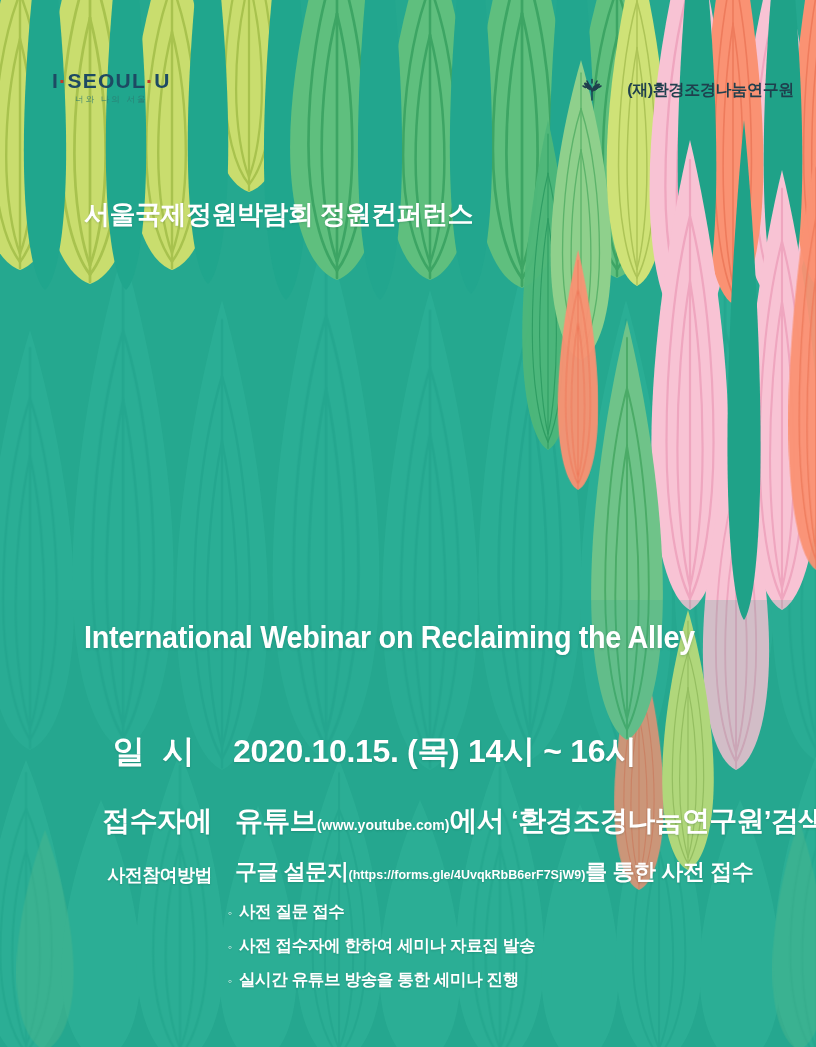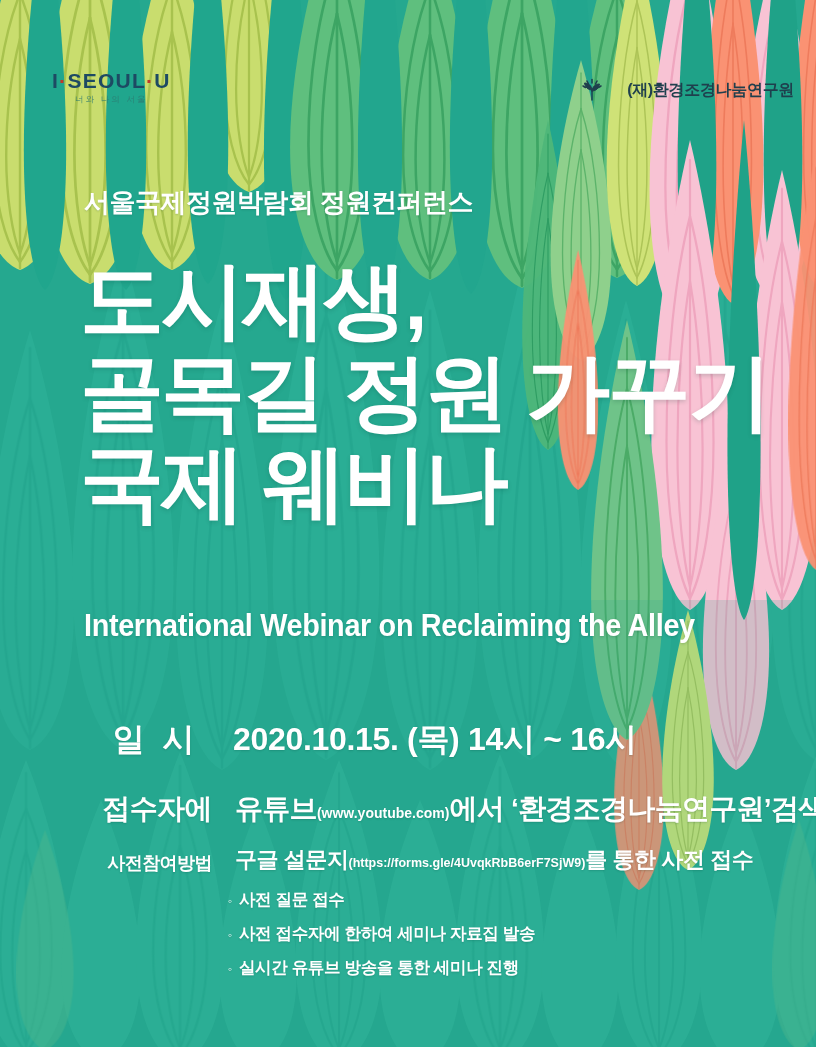--- a/index.html
+++ b/index.html
@@ -38,21 +38,21 @@
 
   #inst-logo{
     position:absolute;right:22px;top:78px;
     display:flex;align-items:center;gap:22px;
     color:#1f3f4d;white-space:nowrap;
   }
   #inst-logo .glyph{width:26px;height:24px;display:block;flex:0 0 auto;}
   #inst-logo .name{font-size:16px;font-weight:700;letter-spacing:-.02em;}
 
   
-  .content{position:absolute;left:0;top:0;width:816px;height:863px;}
+  .content{position:absolute;left:0;top:12px;width:816px;height:863px;}
 
   #eyebrow{
     position:absolute;left:84px;top:185px;
     color:#ffffff;font-size:26px;font-weight:700;
     letter-spacing:-.02em;white-space:nowrap;
     text-shadow:0 1px 2px rgba(0,60,50,.18);
   }
 
   #title{
     position:absolute;left:80px;top:255px;width:660px;
@@ -340,25 +340,20 @@
         </g>
       </svg>
       <span class="name">(재)환경조경나눔연구원</span>
     </div>
   </div>
 
   <div class="content">
 
     <div id="eyebrow">서울국제정원박람회 정원컨퍼런스</div>
 
-    <div id="title">
-      <span class="ln">도시재생,</span>
-      <span class="ln">골목길 정원 가꾸기</span>
-      <span class="ln">국제 웨비나</span>
-    </div>
 
     <div id="subtitle">International Webinar on Reclaiming the Alley</div>
 
     <div id="info">
 
       <div class="row" id="row-date">
         <span class="label">일시</span>
         <span class="value">2020.10.15. (목) 14시 ~ 16시</span>
       </div>
 

